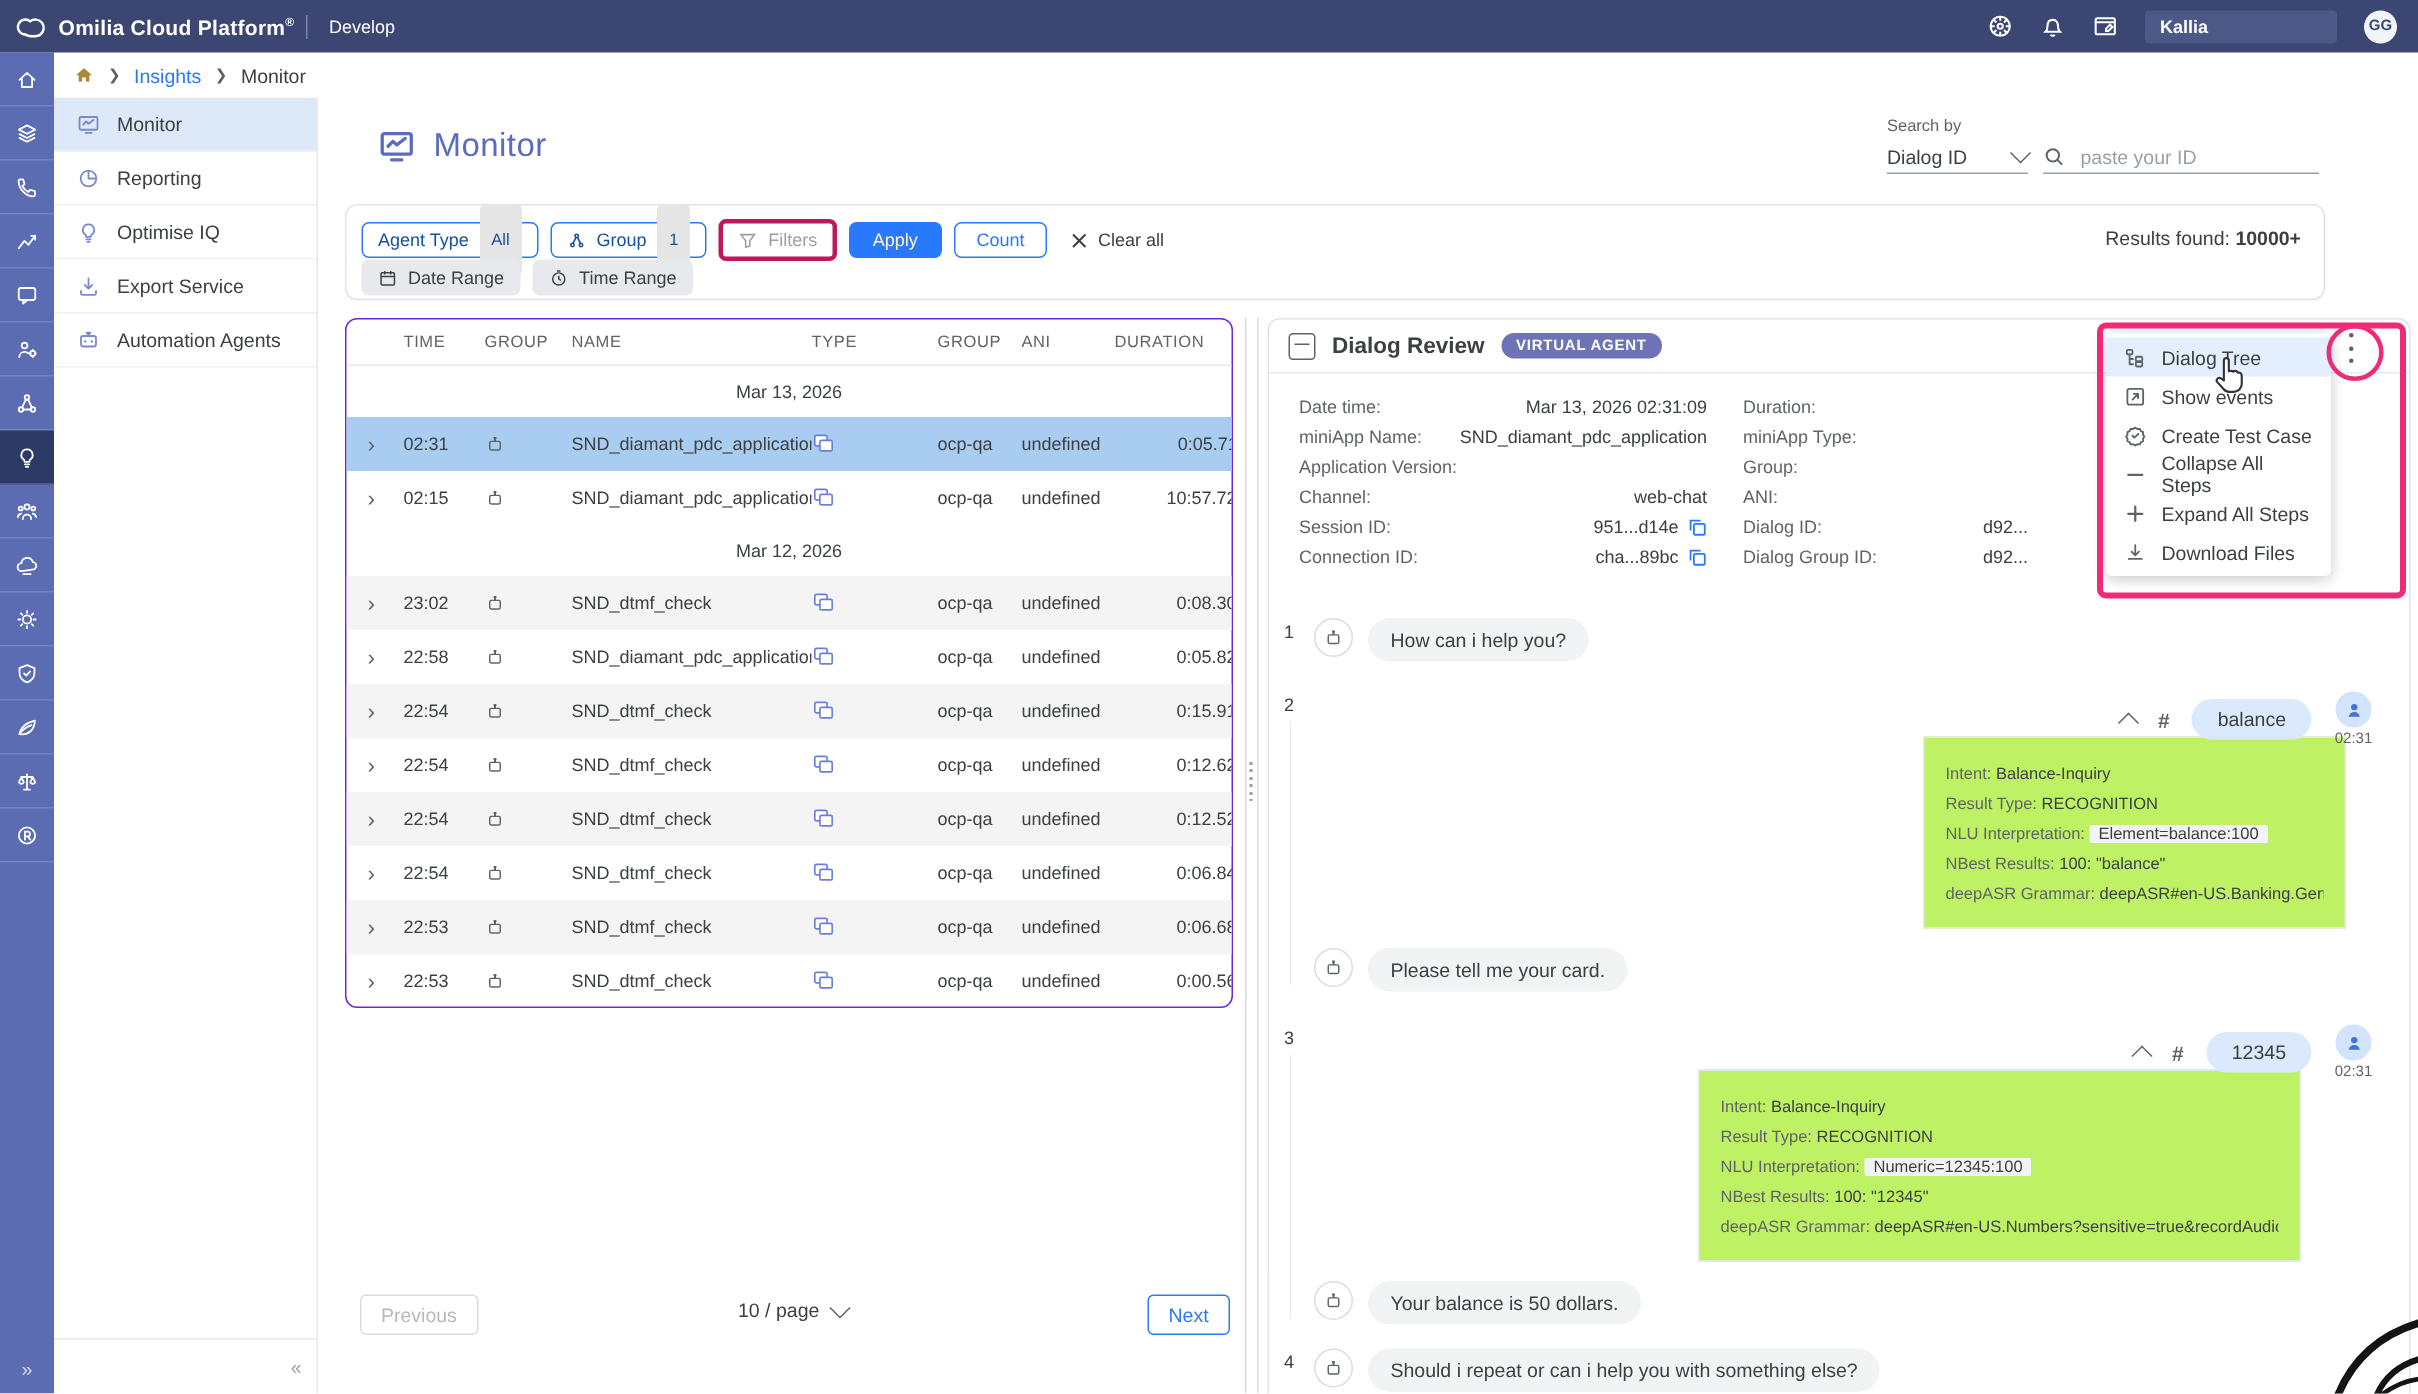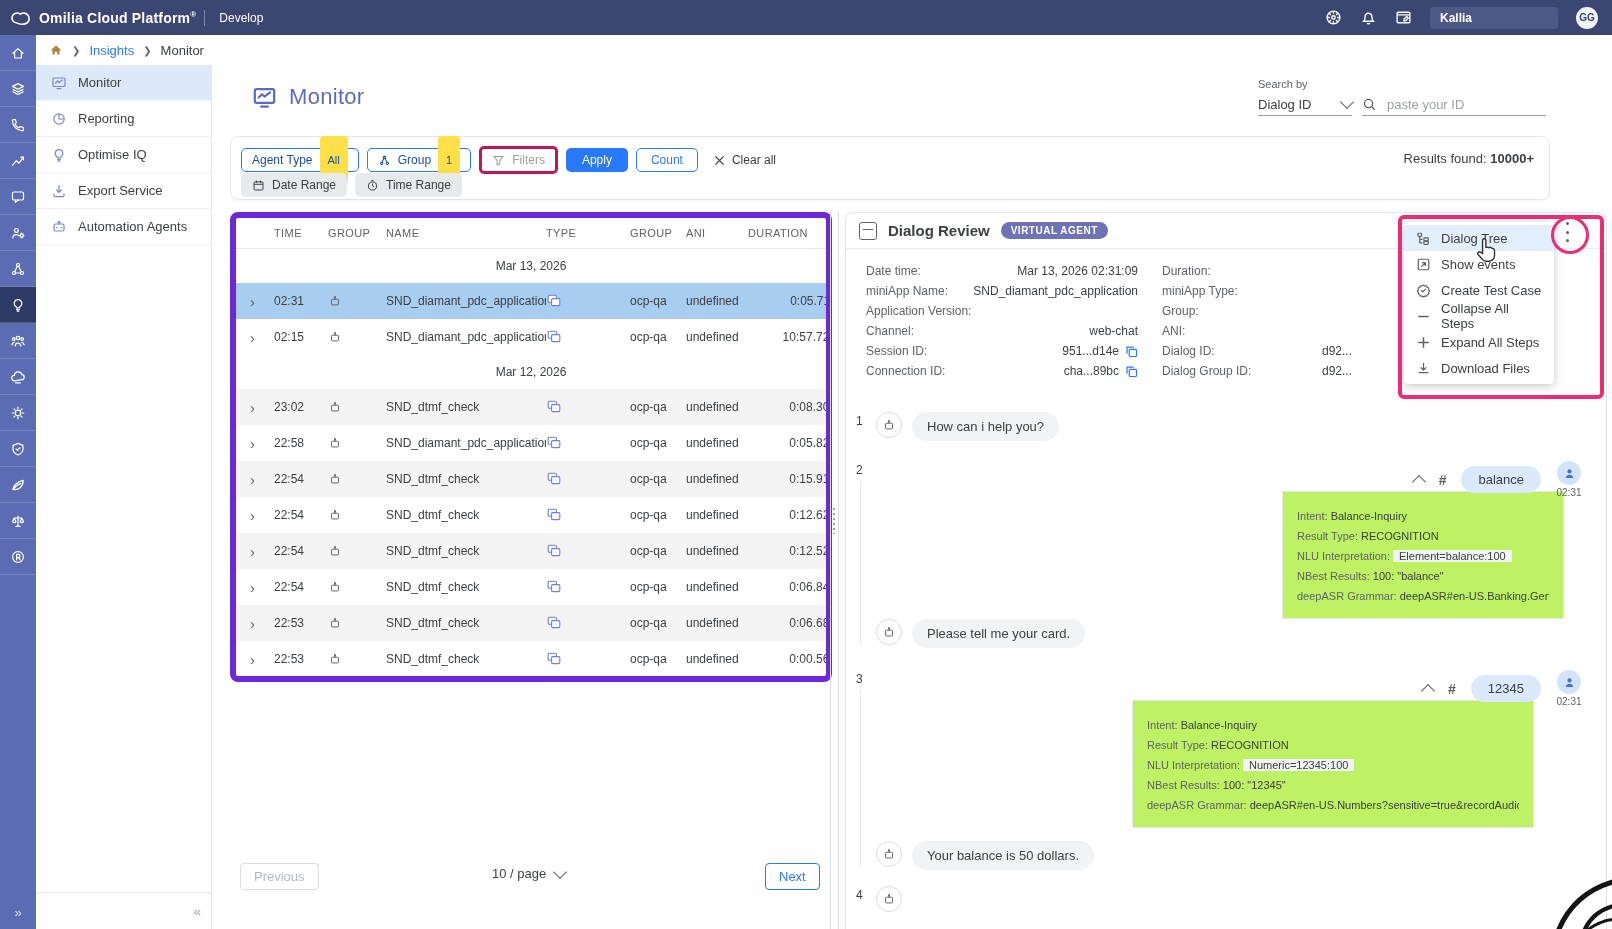--- a/index.html
+++ b/index.html
@@ -53,32 +53,32 @@
   .chev-down{width:9px;height:9px;border-right:1.5px solid #5f6368;border-bottom:1.5px solid #5f6368;transform:rotate(45deg);margin-top:-4px}
 
   
   .filter-card{position:absolute;left:230px;top:136px;width:1318px;height:62px;border:1px solid #e1e4e8;border-radius:8px;box-shadow:0 1px 2px rgba(0,0,0,.04)}
   .frow1{position:absolute;left:10px;top:9px;display:flex;gap:8px;align-items:center}
   .frow2{position:absolute;left:10px;top:36px;display:flex;gap:8px;align-items:center}
   .fbtn{height:22px;display:flex;align-items:center;gap:7px;padding:0 10px;border-radius:5px;font-size:12px;cursor:pointer;background:#fff}
   .fbtn.blue{border:1px solid #2979ff;color:#174f9e}
   .fbtn.gray{border:3px solid #be185d;color:#9aa0a6}
   .fbtn svg{width:13px;height:13px;fill:none;stroke-width:1.3;stroke-linecap:round}
-  .chipv{background:#fde047;border-radius:4px;padding:18px 8px;font-size:11px;color:#174f9e}
+  .chipv{background:#e5e5e5;border-radius:4px;padding:18px 8px;font-size:11px;color:#174f9e}
   .apply{height:24px;padding:0 16px;background:#2979ff;color:#fef9c3;border-radius:5px;font-size:12px;font-weight:normal;display:flex;align-items:center;cursor:pointer}
   .count{height:22px;padding:0 14px;border:1px solid #2979ff;color:#2979ff;border-radius:5px;font-size:12px;display:flex;align-items:center;cursor:pointer}
   .clearall{display:flex;align-items:center;gap:7px;font-size:12px;color:#3c4043;margin-left:8px;cursor:pointer}
   .clearall svg{width:11px;height:11px;stroke:#3c4043;stroke-width:1.5}
   .rangechip{height:24px;display:flex;align-items:center;gap:7px;background:#e7e9ec;border-radius:5px;padding:0 11px;font-size:12px;color:#3c4043;cursor:pointer}
   .rangechip svg{width:13px;height:13px;stroke:#3c4043;fill:none;stroke-width:1.2}
   .results{position:absolute;right:15px;top:14px;font-size:13px;color:#3c4043}
   .results b{font-weight:bold}
 
   
-  .table-card{position:absolute;left:230px;top:212px;width:590px;height:458px;border:6px solid #6d28d9;border-radius:8px;overflow:hidden;background:#fff}
+  .table-card{position:absolute;left:230px;top:212px;width:590px;height:458px;border:1px solid #6d28d9;border-radius:8px;overflow:hidden;background:#fff}
   .trow{display:grid;grid-template-columns:38px 54px 58px 160px 84px 56px 62px 90px;align-items:center;height:36px;font-size:12px;width:602px}
   .thead{height:30px;border-bottom:1px solid #e6e9ec;font-size:11px;color:#5f6368;letter-spacing:.4px}
   .daterow{height:34px;display:flex;align-items:center;justify-content:center;font-size:12px;color:#3c4043}
   .trow.g{background:#f4f4f5}
   .trow.sel{background:#a9cdf1}
   .tc{overflow:hidden;white-space:nowrap}
   .tc.dur{text-align:right;padding-right:2px}
   .chevcell{color:#5f6368;font-size:15px;padding-left:14px;cursor:pointer;line-height:1}
   .orobot{width:14px;height:14px;stroke:#5f6368;fill:none;stroke-width:1.1}
   .typeic{width:16px;height:16px;stroke:#6b7fd7;fill:#fff;stroke-width:1.1}
@@ -746,21 +746,21 @@
           <span class="utime">02:31</span>
         </span>
       </div>
       <div class="det-card c2">
         <div class="drow"><span>Intent:</span> <span class="dval">Balance-Inquiry</span></div>
         <div class="drow"><span>Result Type:</span> <span class="dval">RECOGNITION</span></div>
         <div class="drow"><span>NLU Interpretation:</span> <span class="dval dchip">Element=balance:100</span></div>
         <div class="drow"><span>NBest Results:</span> <span class="dval">100: "balance"</span></div>
         <div class="drow"><span>deepASR Grammar:</span> <span class="dval">deepASR#en-US.Banking.Generic</span></div>
       </div>
-      <div class="bot-line" style="">
+      <div class="bot-line" style="margin-top:13px">
         <span class="bot-av">
             <svg viewBox="0 0 16 16">
               <rect x="4" y="6" width="8" height="6.5" rx="1"></rect>
               <path d="M8 6V3.4M6.9 3.4h2.2M6.5 9.2h.01M9.5 9.2h.01" stroke-width="1.5"></path>
             </svg>
           </span>
         <span class="bubble">Please tell me your card.</span>
       </div>
     </div>
 
@@ -800,20 +800,21 @@
 
     <div class="step" style="margin-top:16px">
       <span class="snum">4</span>
       <div class="bot-line">
         <span class="bot-av">
             <svg viewBox="0 0 16 16">
               <rect x="4" y="6" width="8" height="6.5" rx="1"></rect>
               <path d="M8 6V3.4M6.9 3.4h2.2M6.5 9.2h.01M9.5 9.2h.01" stroke-width="1.5"></path>
             </svg>
           </span>
+        <span class="bubble">Should i repeat or can i help you with something else?</span>
       </div>
     </div>
 
   </div>
 </div>
 
 <div class="kebab">
     <i></i>
     <i></i>
     <i></i>

